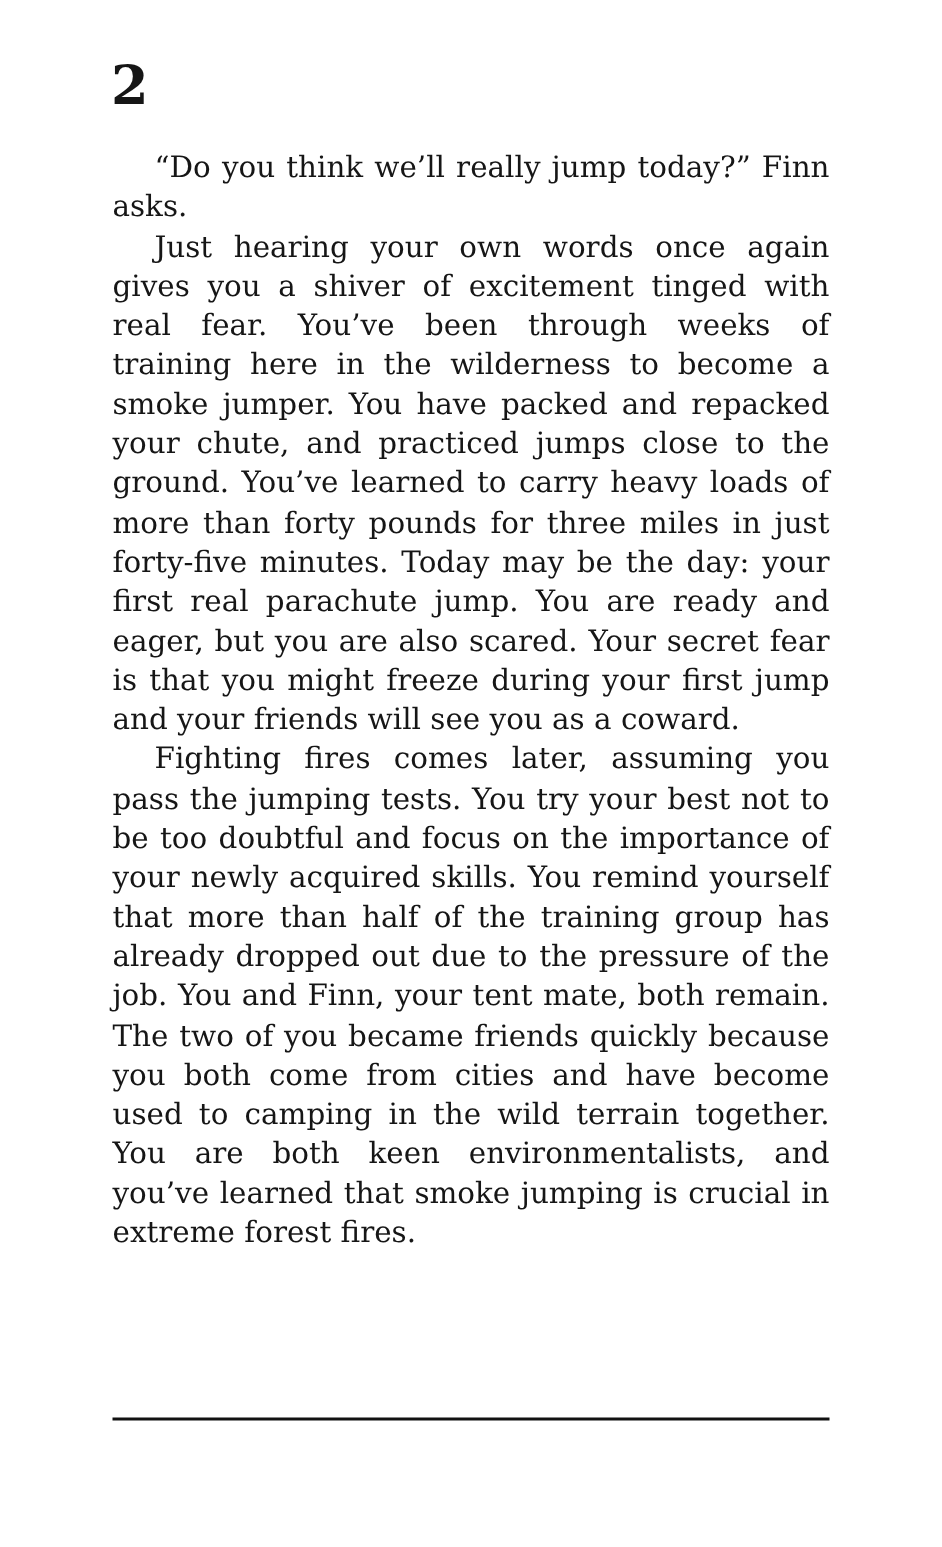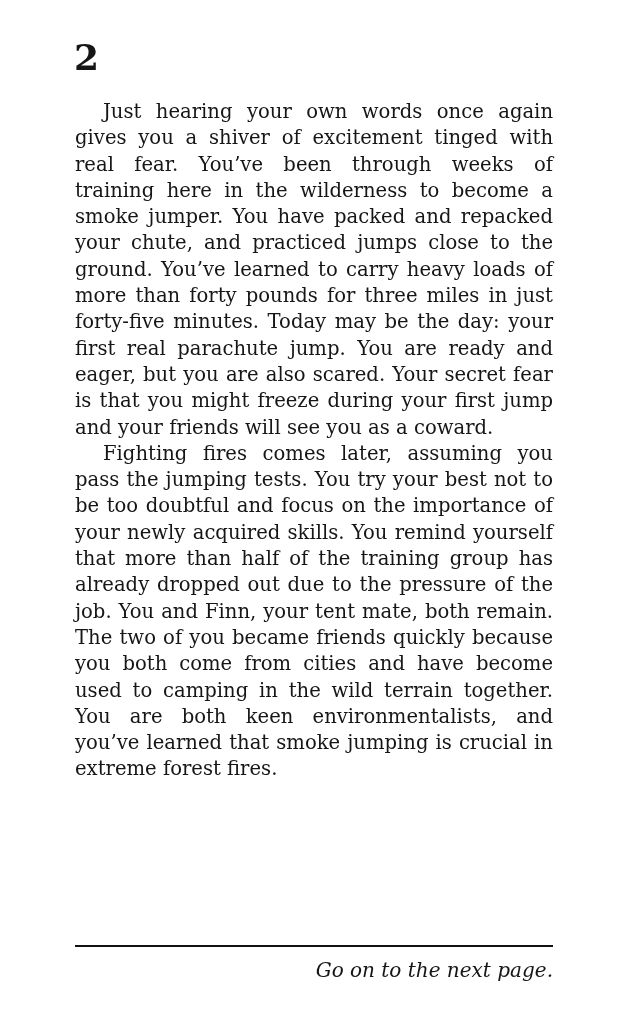--- a/index.html
+++ b/index.html
@@ -62,21 +62,21 @@
   }
 </style>
 </head>
 <body>
 
 <div class="page">
 
   <div class="chapter-number">2</div>
 
   <div class="body-text">
+    <p>“Do you think we’ll really jump today?” Finn asks.</p>
     <p>Just hearing your own words once again gives you a shiver of excitement tinged with real fear. You’ve been through weeks of training here in the wilderness to become a smoke jumper. You have packed and repacked your chute, and practiced jumps close to the ground. You’ve learned to carry heavy loads of more than forty pounds for three miles in just forty-five minutes. Today may be the day: your first real parachute jump. You are ready and eager, but you are also scared. Your secret fear is that you might freeze during your first jump and your friends will see you as a coward.</p>
     <p>Fighting fires comes later, assuming you pass the jumping tests. You try your best not to be too doubtful and focus on the importance of your newly acquired skills. You remind yourself that more than half of the training group has already dropped out due to the pressure of the job. You and Finn, your tent mate, both remain. The two of you became friends quickly because you both come from cities and have become used to camping in the wild terrain together. You are both keen environmentalists, and you’ve learned that smoke jumping is crucial in extreme forest fires.</p>
   </div>
 
   <hr class="footer-rule">
 
-  <div class="footer-instruction">Go on to the next page.</div>
 
 </div>
 
 </body></html>

